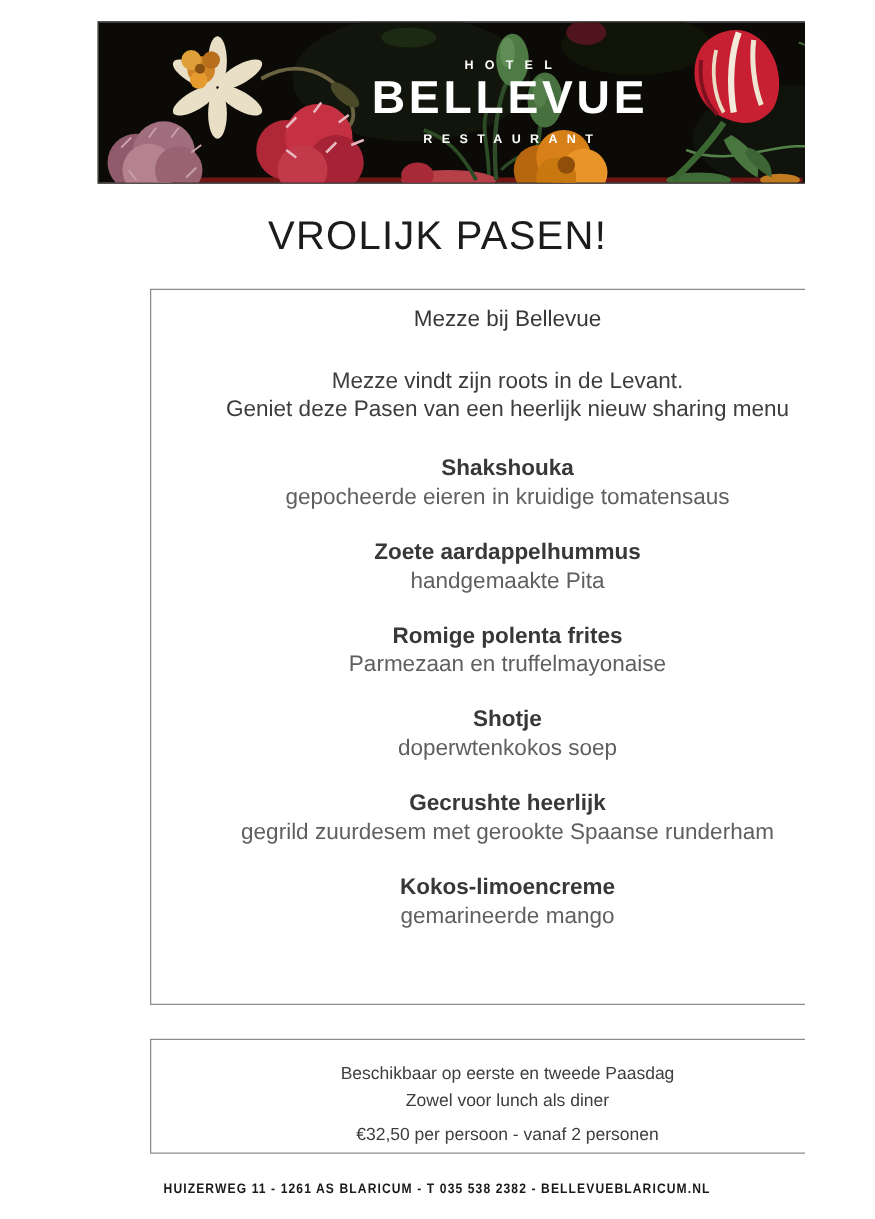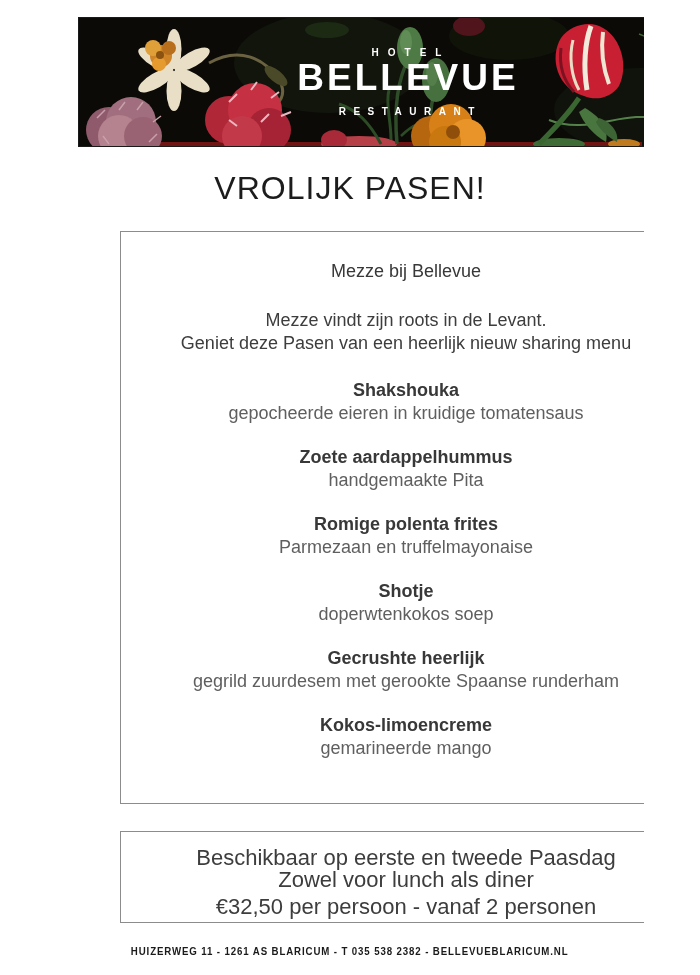--- a/index.html
+++ b/index.html
@@ -36,33 +36,33 @@
     position:absolute;left:0;top:171px;width:100%;margin:0;
     text-align:center;
     font-family:Liberation Sans, sans-serif;
     font-size:32px;line-height:34px;font-weight:normal;letter-spacing:1px;
     color:var(--title-text,#1c1c1c);
   }
   
   .menu-box{
     position:absolute;left:64px;top:231px;width:572px;height:573px;
     box-sizing:border-box;border:1px solid var(--box-border,#8c8c8c);
-    padding-top:28px;text-align:center;
+    padding-top:12px;text-align:center;
     font-size:18px;line-height:23px;color:#3d3d3d;
   }
   .intro-title{margin-bottom:26px;color:var(--dish-name-text,#383838);}
   .intro-block{margin-bottom:24px;color:#3d3d3d;}
   .dish{margin-bottom:21px;text-align:center;}
   .dish-name{font-weight:bold;color:var(--dish-name-text,#383838);}
   .dish-desc{color:var(--description-text,#5f5f5f);}
   .info-box{
     position:absolute;left:64px;top:831px;width:572px;height:92px;
     box-sizing:border-box;border:1px solid var(--box-border,#8c8c8c);
     padding-top:15px;text-align:center;
-    font-size:22px;line-height:22px;color:#3d3d3d;
+    font-size:14px;line-height:22px;color:#3d3d3d;
   }
   .price-line{margin-top:5px;text-align:center;}
   
   .footer{
     position:absolute;left:0;top:941px;width:100%;text-align:center;
   }
   .footer-inner{
     display:inline-block;transform:scaleX(0.88);transform-origin:center;
     font-size:11px;font-weight:bold;letter-spacing:1px;
     color:var(--footer-text,#1a1a1a);white-space:nowrap;

